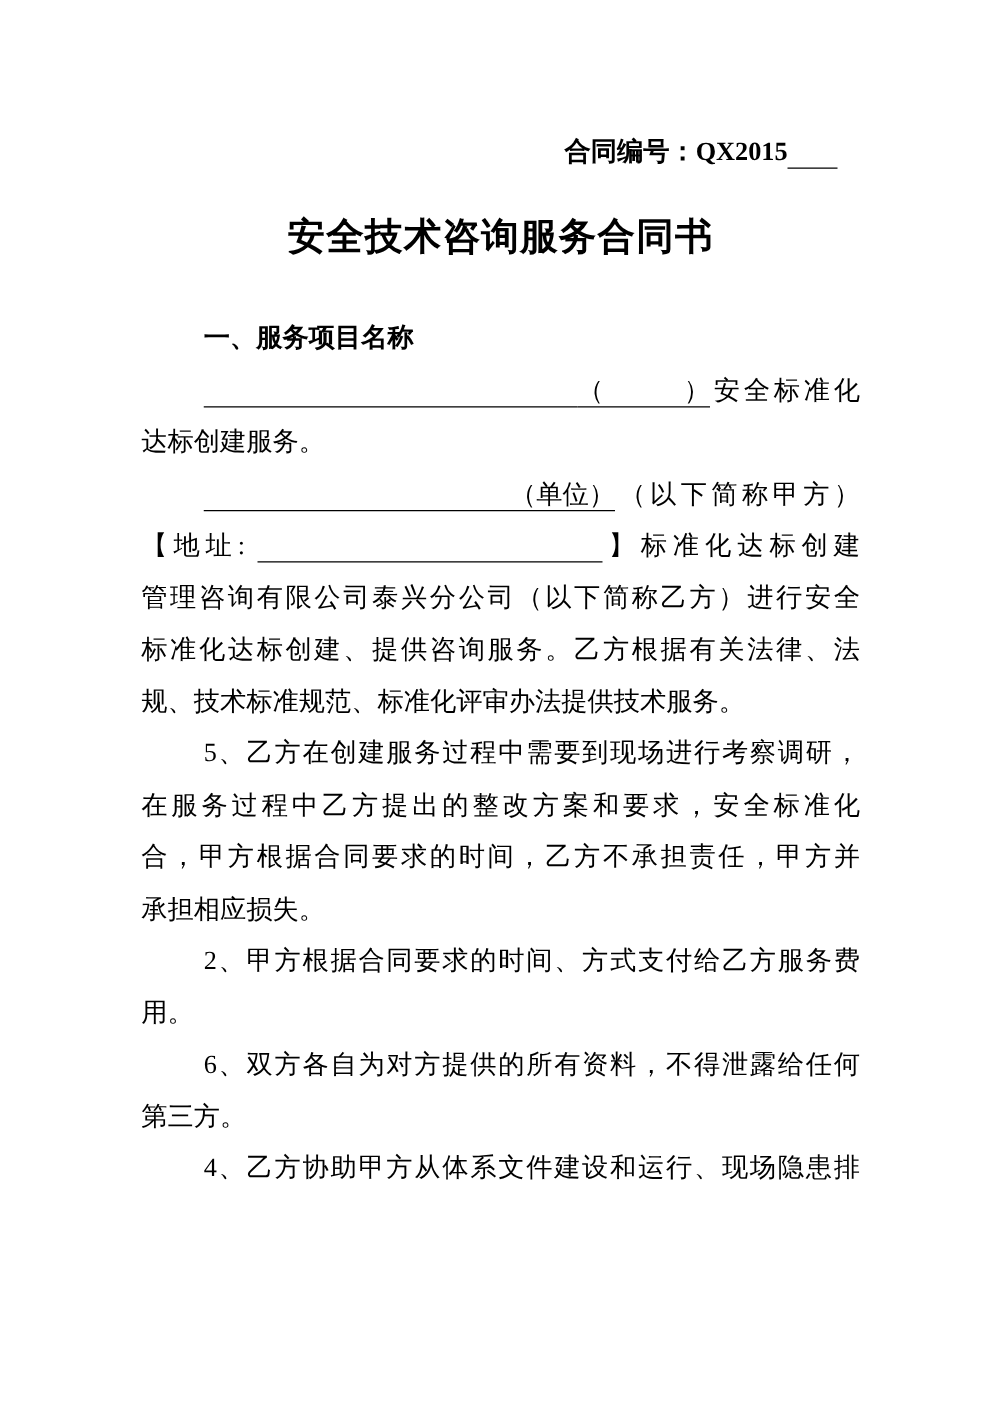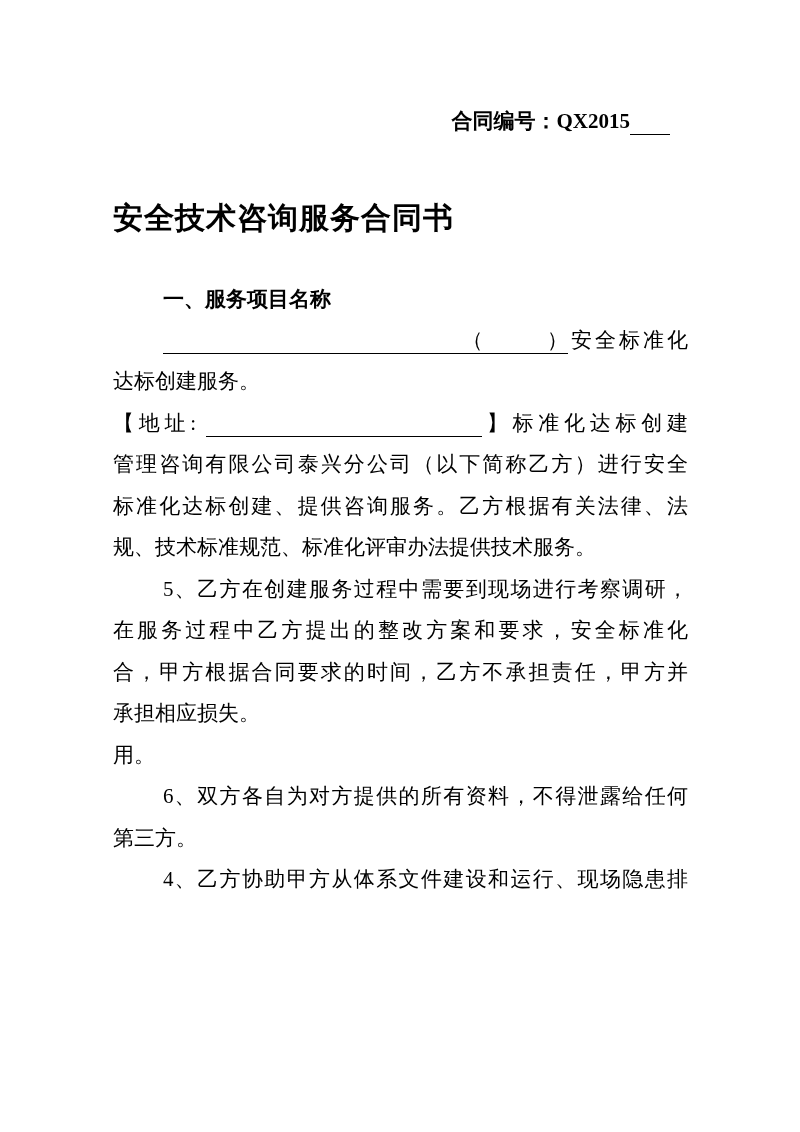--- a/index.html
+++ b/index.html
@@ -23,23 +23,24 @@
   .contract-line {
     margin-top: 106px;
     margin-right: 18px;
     line-height: 30px;
     text-align: right;
     font-weight: bold;
     white-space: nowrap;
   }
   
   .doc-title {
-    margin-top: 60px;
+    margin-top: 32px;
     margin-bottom: 38px;
     line-height: 44px;
+    text-align: center;
     font-family: "Liberation Sans", "DejaVu Sans", sans-serif;
     font-weight: bold;
     font-size: 30px;
     letter-spacing: 1px;
   }
   
   .line {
     line-height: 41.5px;
     text-align: left;
   }
@@ -86,32 +87,34 @@
 
   <div class="doc-title">安全技术咨询服务合同书</div>
 
   <div class="line heading">一、服务项目名称</div>
 
   <div class="line j indent"><span class="u blank-1">&nbsp;</span><span class="u"><span>（</span><span class="gap gap-1"></span><span>）</span></span><span>安全标准化</span></div>
 
   <div class="line">达标创建服务。</div>
 
 
+  <div class="line j indent"><span class="u blank-2">&nbsp;</span><span class="u">（单位）</span><span>（以下简称甲方）</span></div>
 
   <div class="line j"><span>【地址:</span>&nbsp;<span class="u blank-3">&nbsp;</span><span>】</span><span>标准化达标创建</span></div>
 
   <div class="line j">管理咨询有限公司泰兴分公司（以下简称乙方）进行安全</div>
   <div class="line j">标准化达标创建、提供咨询服务。乙方根据有关法律、法</div>
   <div class="line">规、技术标准规范、标准化评审办法提供技术服务。</div>
 
   <div class="line j indent">5、乙方在创建服务过程中需要到现场进行考察调研，</div>
   <div class="line j">在服务过程中乙方提出的整改方案和要求，安全标准化</div>
   <div class="line j">合，甲方根据合同要求的时间，乙方不承担责任，甲方并</div>
   <div class="line">承担相应损失。</div>
 
+  <div class="line j indent">2、甲方根据合同要求的时间、方式支付给乙方服务费</div>
   <div class="line">用。</div>
 
   <div class="line j indent">6、双方各自为对方提供的所有资料，不得泄露给任何</div>
   <div class="line">第三方。</div>
 
   <div class="line j indent">4、乙方协助甲方从体系文件建设和运行、现场隐患排</div>
 
 </div>
 
 </body></html>

